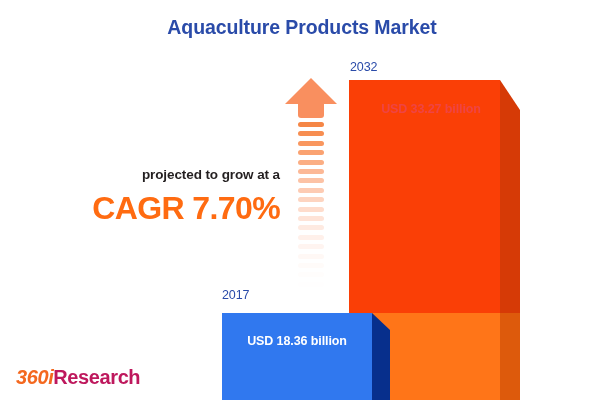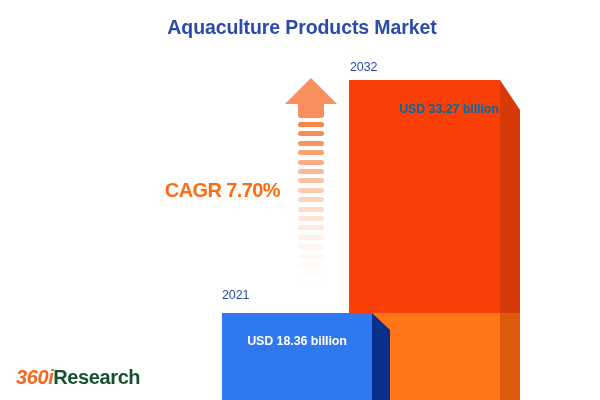--- a/index.html
+++ b/index.html
@@ -41,39 +41,39 @@
   }
   .caption-line {
     font-size: 13.5px;
     font-weight: bold;
     color: #231f20;
     line-height: 18px;
     letter-spacing: -0.1px;
   }
   .cagr-value {
     margin-top: 6px;
-    font-size: 20px;
+    font-size: 32px;
     font-weight: bold;
     color: #ff6b11;
     line-height: 36px;
     letter-spacing: -0.6px;
   }
 
   
   .logo {
     position: absolute;
     left: 16px;
     top: 366px;
     font-size: 20px;
     font-weight: bold;
     letter-spacing: -0.4px;
     white-space: nowrap;
   }
   .logo .logo-360i { color: #f4681f; font-style: italic; }
-  .logo .logo-research { color: #14532d; }
+  .logo .logo-research { color: #be185d; }
 
   
   .growth-arrow {
     position: absolute;
     left: 285px;
     top: 78px;
     width: 52px;
     height: 212px;
   }
   .arrow-head {
@@ -146,25 +146,24 @@
     width: 20px;
     height: 87px;
     background: #dd5a0c;
   }
   .bar-2032 .bar-value {
     position: absolute;
     left: 0;
     top: 22px;
     width: 164px;
     text-align: center;
-    color: #0369a1;
+    color: #ef4444;
     font-size: 12.5px;
     font-weight: bold;
     letter-spacing: -0.1px;
-    padding-left: 18px;
   }
 
   
   .bar-2024 {
     left: 222px;
     top: 313px;
     width: 168px;
     height: 87px;
     padding-left: 23px;
   }
@@ -209,20 +208,21 @@
   .year-2024 { left: 222px; top: 288px; }
 </style>
 </head>
 <body>
 
 <div id="infographic">
 
   <div class="chart-title">Aquaculture Products Market</div>
 
   <div class="caption-block">
+    <div class="caption-line">projected to grow at a</div>
     <div class="cagr-value">CAGR 7.70%</div>
   </div>
 
   <div class="growth-arrow">
     <div class="arrow-head"></div>
     <div class="arrow-neck"></div>
     <div id="arrow-segments">
         <div class="arrow-seg" style="top: 44px; background: rgb(245, 134, 70);"></div>
         <div class="arrow-seg" style="top: 53.4px; background: rgb(247, 142, 81);"></div>
         <div class="arrow-seg" style="top: 62.8px; background: rgb(249, 151, 95);"></div>
@@ -247,21 +247,21 @@
   <div class="year-label year-2032">2032</div>
 
   <div class="bar bar-2032">
     <div class="face-upper"></div>
     <div class="face-lower"></div>
     <div class="side-upper"></div>
     <div class="side-lower"></div>
     <div class="bar-value">USD 33.27 billion</div>
   </div>
 
-  <div class="year-label year-2024">2021</div>
+  <div class="year-label year-2024">2017</div>
 
   <div class="bar bar-2024">
     <div class="face"></div>
     <div class="side"></div>
     <div class="bar-value">USD 18.36 billion</div>
   </div>
 
   <div class="logo">
     <span class="logo-360i">360i</span><span class="logo-research">Research</span>
   </div>

